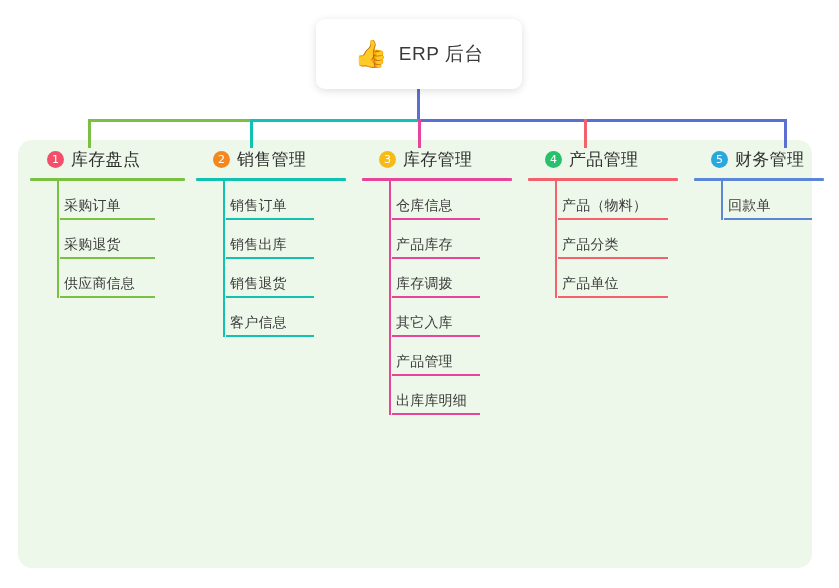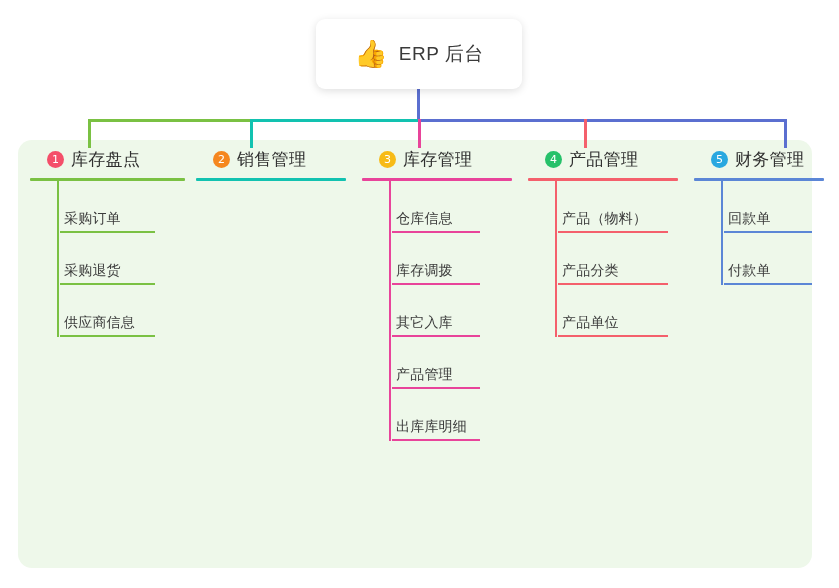--- a/index.html
+++ b/index.html
@@ -106,21 +106,21 @@
   }
   .spine {
     position: absolute;
     left: 27px;
     top: 0;
     bottom: 0;
     width: 2px;
   }
   .leaf {
     position: relative;
-    height: 52px;
+    height: 39px;
     display: flex;
     align-items: flex-end;
     box-sizing: border-box;
   }
   .leaf-label {
     font-size: 14px;
     color: #3b3b3b;
     padding: 0 4px 5px 4px;
     white-space: nowrap;
     letter-spacing: 0.2px;
@@ -176,34 +176,57 @@
           <div class="leaf-rule" style="background: rgb(122, 193, 67); width: 95px;"></div>
         </div>
       </div>
     </div>
     <div class="column" style="left: 196px; width: 150px;">
       <div class="col-header">
         <span class="badge" style="background: rgb(245, 135, 31);">2</span>
         <span class="col-title">销售管理</span>
       </div>
       <div class="col-rule" style="background: rgb(18, 194, 176); width: 150px;"></div>
+      <div class="leaf-list">
+        <div class="spine" style="background: rgb(18, 194, 176);"></div>
+        <div class="leaf">
+          <span class="leaf-label">销售订单</span>
+          <div class="leaf-rule" style="background: rgb(18, 194, 176); width: 88px;"></div>
+        </div>
+        <div class="leaf">
+          <span class="leaf-label">销售出库</span>
+          <div class="leaf-rule" style="background: rgb(18, 194, 176); width: 88px;"></div>
+        </div>
+        <div class="leaf">
+          <span class="leaf-label">销售退货</span>
+          <div class="leaf-rule" style="background: rgb(18, 194, 176); width: 88px;"></div>
+        </div>
+        <div class="leaf">
+          <span class="leaf-label">客户信息</span>
+          <div class="leaf-rule" style="background: rgb(18, 194, 176); width: 88px;"></div>
+        </div>
+      </div>
     </div>
     <div class="column" style="left: 362px; width: 150px;">
       <div class="col-header">
         <span class="badge" style="background: rgb(247, 187, 23);">3</span>
         <span class="col-title">库存管理</span>
       </div>
       <div class="col-rule" style="background: rgb(232, 68, 154); width: 150px;"></div>
       <div class="leaf-list">
         <div class="spine" style="background: rgb(232, 68, 154);"></div>
         <div class="leaf">
           <span class="leaf-label">仓库信息</span>
           <div class="leaf-rule" style="background: rgb(232, 68, 154); width: 88px;"></div>
         </div>
         <div class="leaf">
+          <span class="leaf-label">产品库存</span>
+          <div class="leaf-rule" style="background: rgb(232, 68, 154); width: 88px;"></div>
+        </div>
+        <div class="leaf">
           <span class="leaf-label">库存调拨</span>
           <div class="leaf-rule" style="background: rgb(232, 68, 154); width: 88px;"></div>
         </div>
         <div class="leaf">
           <span class="leaf-label">其它入库</span>
           <div class="leaf-rule" style="background: rgb(232, 68, 154); width: 88px;"></div>
         </div>
         <div class="leaf">
           <span class="leaf-label">产品管理</span>
           <div class="leaf-rule" style="background: rgb(232, 68, 154); width: 88px;"></div>
@@ -241,19 +264,15 @@
         <span class="badge" style="background: rgb(41, 168, 224);">5</span>
         <span class="col-title">财务管理</span>
       </div>
       <div class="col-rule" style="background: rgb(91, 134, 214); width: 130px;"></div>
       <div class="leaf-list">
         <div class="spine" style="background: rgb(91, 134, 214);"></div>
         <div class="leaf">
           <span class="leaf-label">回款单</span>
           <div class="leaf-rule" style="background: rgb(91, 134, 214); width: 88px;"></div>
         </div>
-        <div class="leaf">
-          <span class="leaf-label">付款单</span>
-          <div class="leaf-rule" style="background: rgb(91, 134, 214); width: 88px;"></div>
-        </div>
       </div>
     </div>
   </div>
 
 </body></html>

